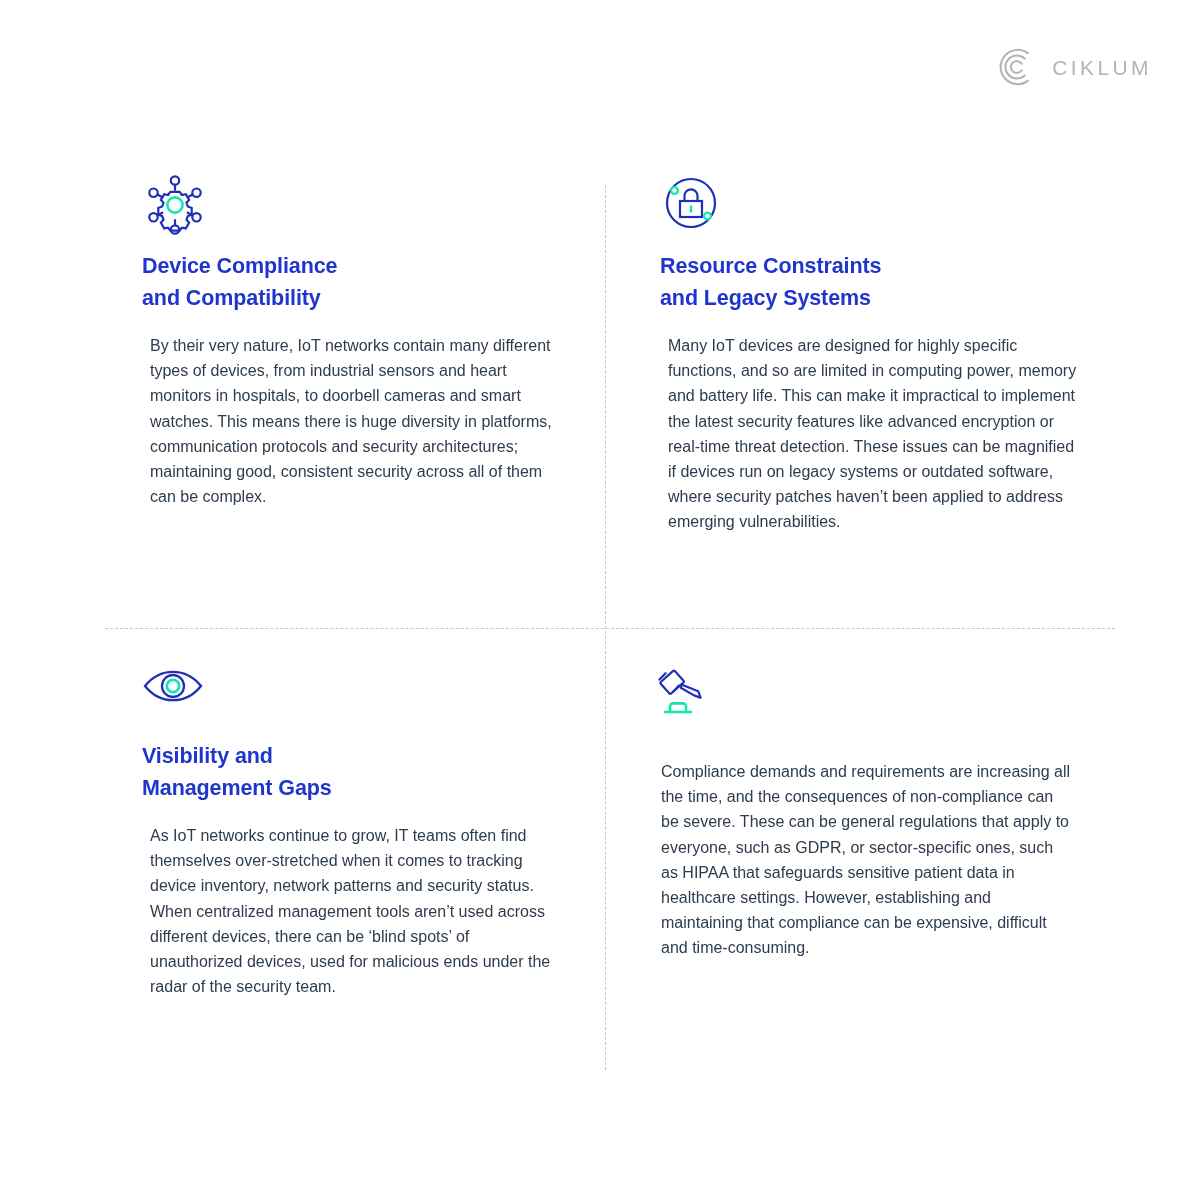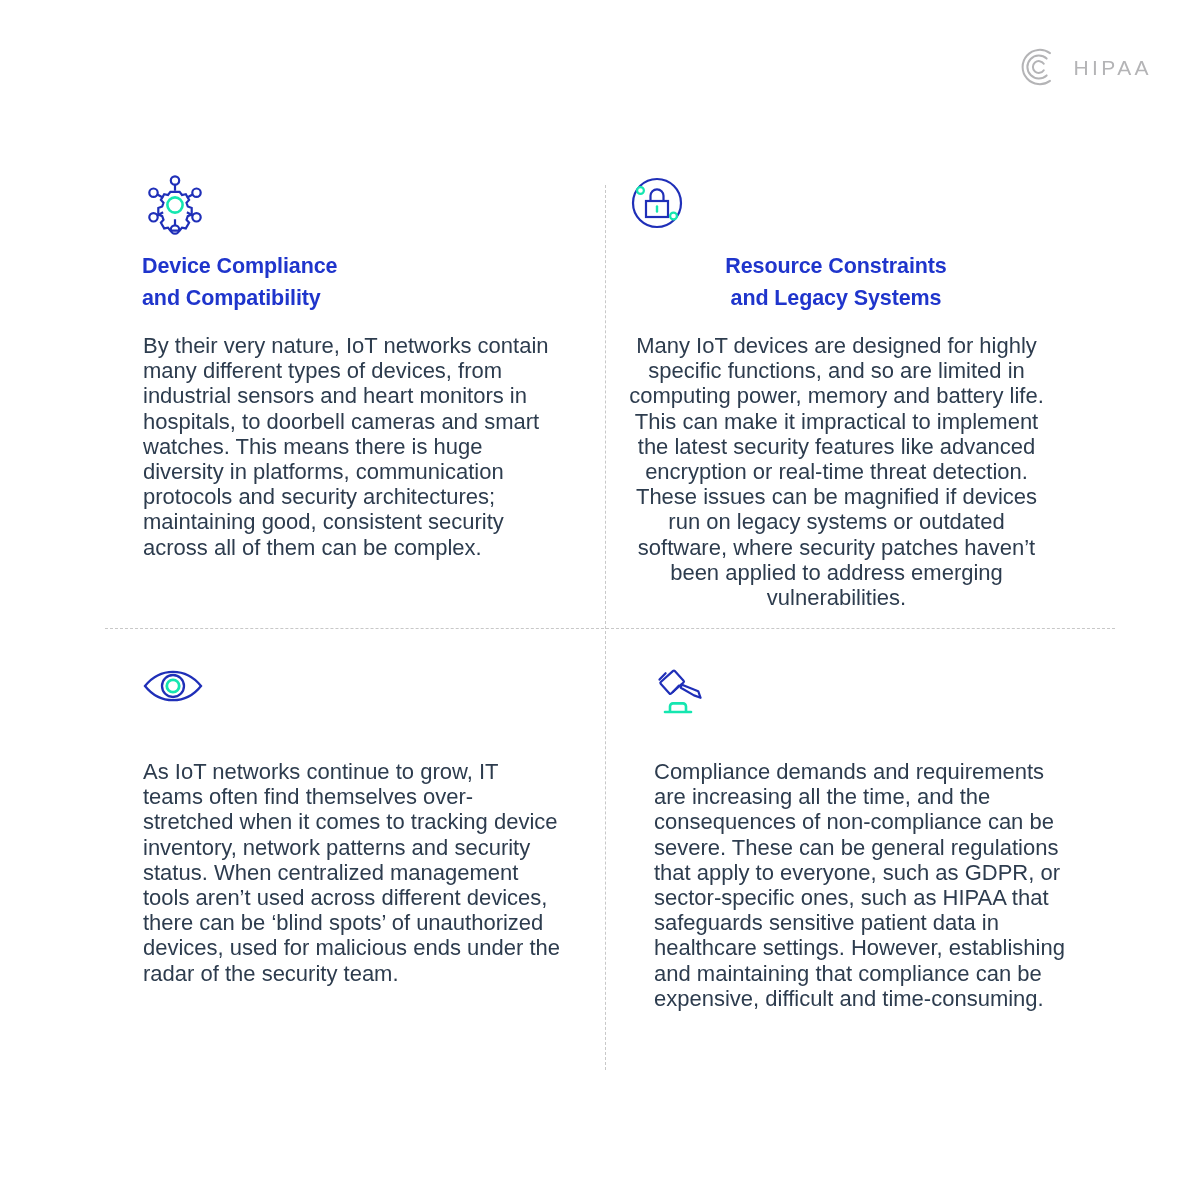--- a/index.html
+++ b/index.html
@@ -50,43 +50,43 @@
     left: 0;
     top: 0;
     width: 1200px;
     height: 1200px;
   }
   .card {
     position: absolute;
     width: 420px;
   }
   .card-tl { left: 142px; top: 172px; }
-  .card-tr { left: 626px; top: 172px; text-align: center; }
+  .card-tr { left: 660px; top: 172px; }
   .card-bl { left: 142px; top: 662px; }
   .card-br { left: 653px; top: 662px; }
 
   .icon-wrap {
     height: 78px;
     display: flex;
     align-items: flex-start;
   }
   .icon-wrap svg { display: block; }
 
   .card-title {
     margin: 0;
     font-size: 21.5px;
     line-height: 32px;
     font-weight: 700;
     color: #1f35cc;
     letter-spacing: -0.1px;
     white-space: pre-line;
   }
   .card-body {
-    margin: 19px 0 0 1px;
-    font-size: 22px;
+    margin: 19px 0 0 8px;
+    font-size: 16px;
     line-height: 25.2px;
     color: #2d3c4e;
     font-weight: 400;
     white-space: pre-line;
   }
 
   
   .divider-v {
     position: absolute;
     left: 605px;
@@ -110,21 +110,21 @@
 <div class="page">
 
   <div class="brand">
     <span class="brand-mark">
       <svg class="brand-mark" viewBox="0 0 44 44" fill="none" xmlns="http://www.w3.org/2000/svg" aria-hidden="true">
         <path d="M33.5 7.5a18 18 0 1 0 0 29" stroke="#b4b4b6" stroke-width="2.1" fill="none" stroke-linecap="round"></path>
         <path d="M30 13.2a12 12 0 1 0 0 17.6" stroke="#b4b4b6" stroke-width="2.1" fill="none" stroke-linecap="round"></path>
         <path d="M27 18.6a6.2 6.2 0 1 0 0 6.8" stroke="#b4b4b6" stroke-width="2.1" fill="none" stroke-linecap="round"></path>
       </svg>
     </span>
-    <span class="brand-word">HIPAA</span>
+    <span class="brand-word">CIKLUM</span>
   </div>
 
   <div class="divider-v"></div>
   <div class="divider-h"></div>
 
   <div class="grid">
 
     <div class="card card-tl">
       <div class="icon-wrap">
         <svg width="66" height="66" viewBox="0 0 66 66" fill="none" xmlns="http://www.w3.org/2000/svg" aria-hidden="true">
@@ -163,20 +163,22 @@
     </div>
 
     <div class="card card-bl">
       <div class="icon-wrap">
         <svg width="62" height="48" viewBox="0 0 62 48" fill="none" xmlns="http://www.w3.org/2000/svg" aria-hidden="true">
           <path d="M3 24c7.5-9.5 16.6-14.2 28-14.2S51.5 14.5 59 24c-7.5 9.5-16.6 14.2-28 14.2S10.5 33.5 3 24z" stroke="#1f2fb8" stroke-width="2.3" fill="none"></path>
           <circle cx="31" cy="24" r="11" stroke="#1f2fb8" stroke-width="2.3" fill="none"></circle>
           <circle cx="31" cy="24" r="6.2" stroke="#15e6b0" stroke-width="2.8" fill="none"></circle>
         </svg>
       </div>
+      <h2 class="card-title">Visibility and
+Management Gaps</h2>
       <p class="card-body">As IoT networks continue to grow, IT teams often find themselves over-stretched when it comes to tracking device inventory, network patterns and security status. When centralized management tools aren’t used across different devices, there can be ‘blind spots’ of unauthorized devices, used for malicious ends under the radar of the security team.</p>
     </div>
 
     <div class="card card-br">
       <div class="icon-wrap">
         <svg width="62" height="62" viewBox="0 0 62 62" fill="none" xmlns="http://www.w3.org/2000/svg" aria-hidden="true">
           <g stroke="#1f2fb8" stroke-width="2.2" fill="none" stroke-linejoin="round">
             <rect x="9.6" y="12.5" width="19" height="15.5" rx="1.2" transform="rotate(-42 19.1 20.2)"></rect>
             <path d="M6.5 17.6 12.6 11.2" stroke-linecap="round"></path>
             <path d="M19.8 30 26 23.6" stroke-linecap="round"></path>

